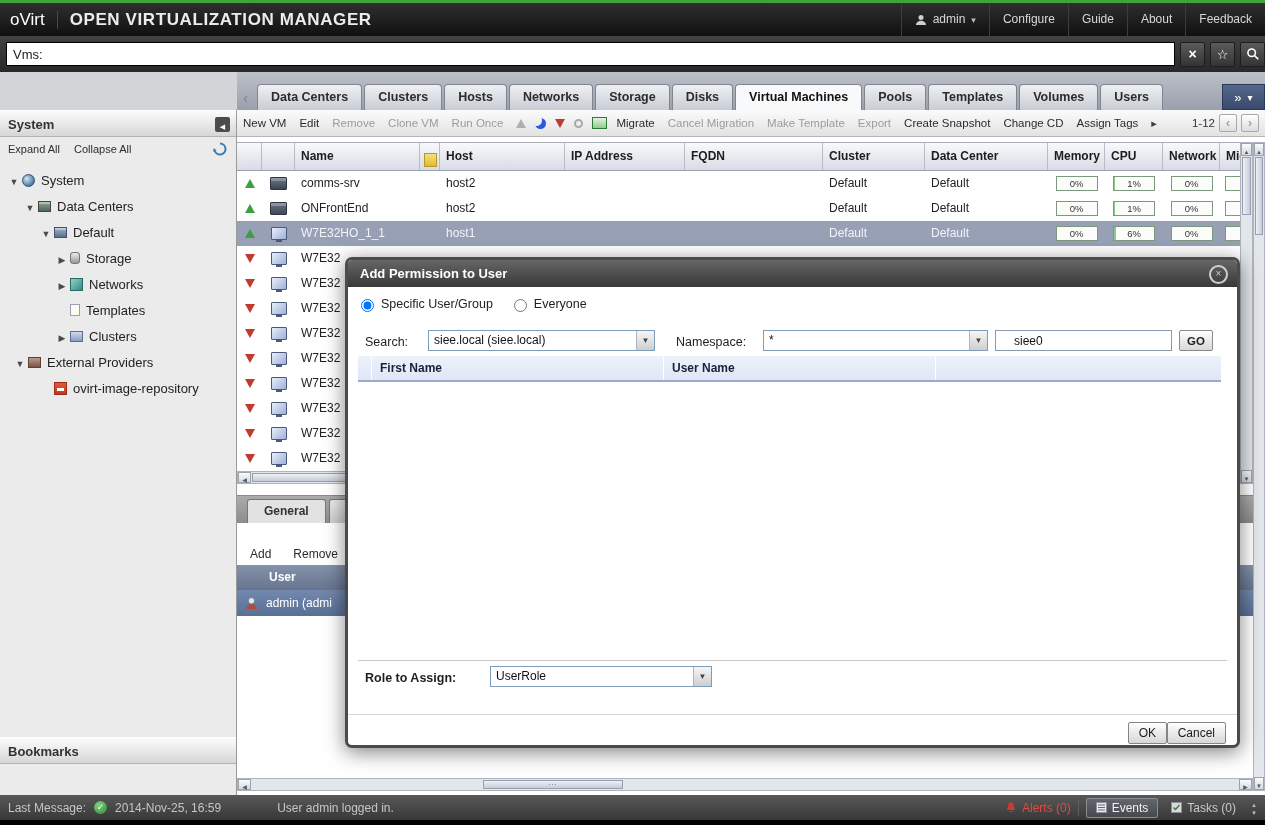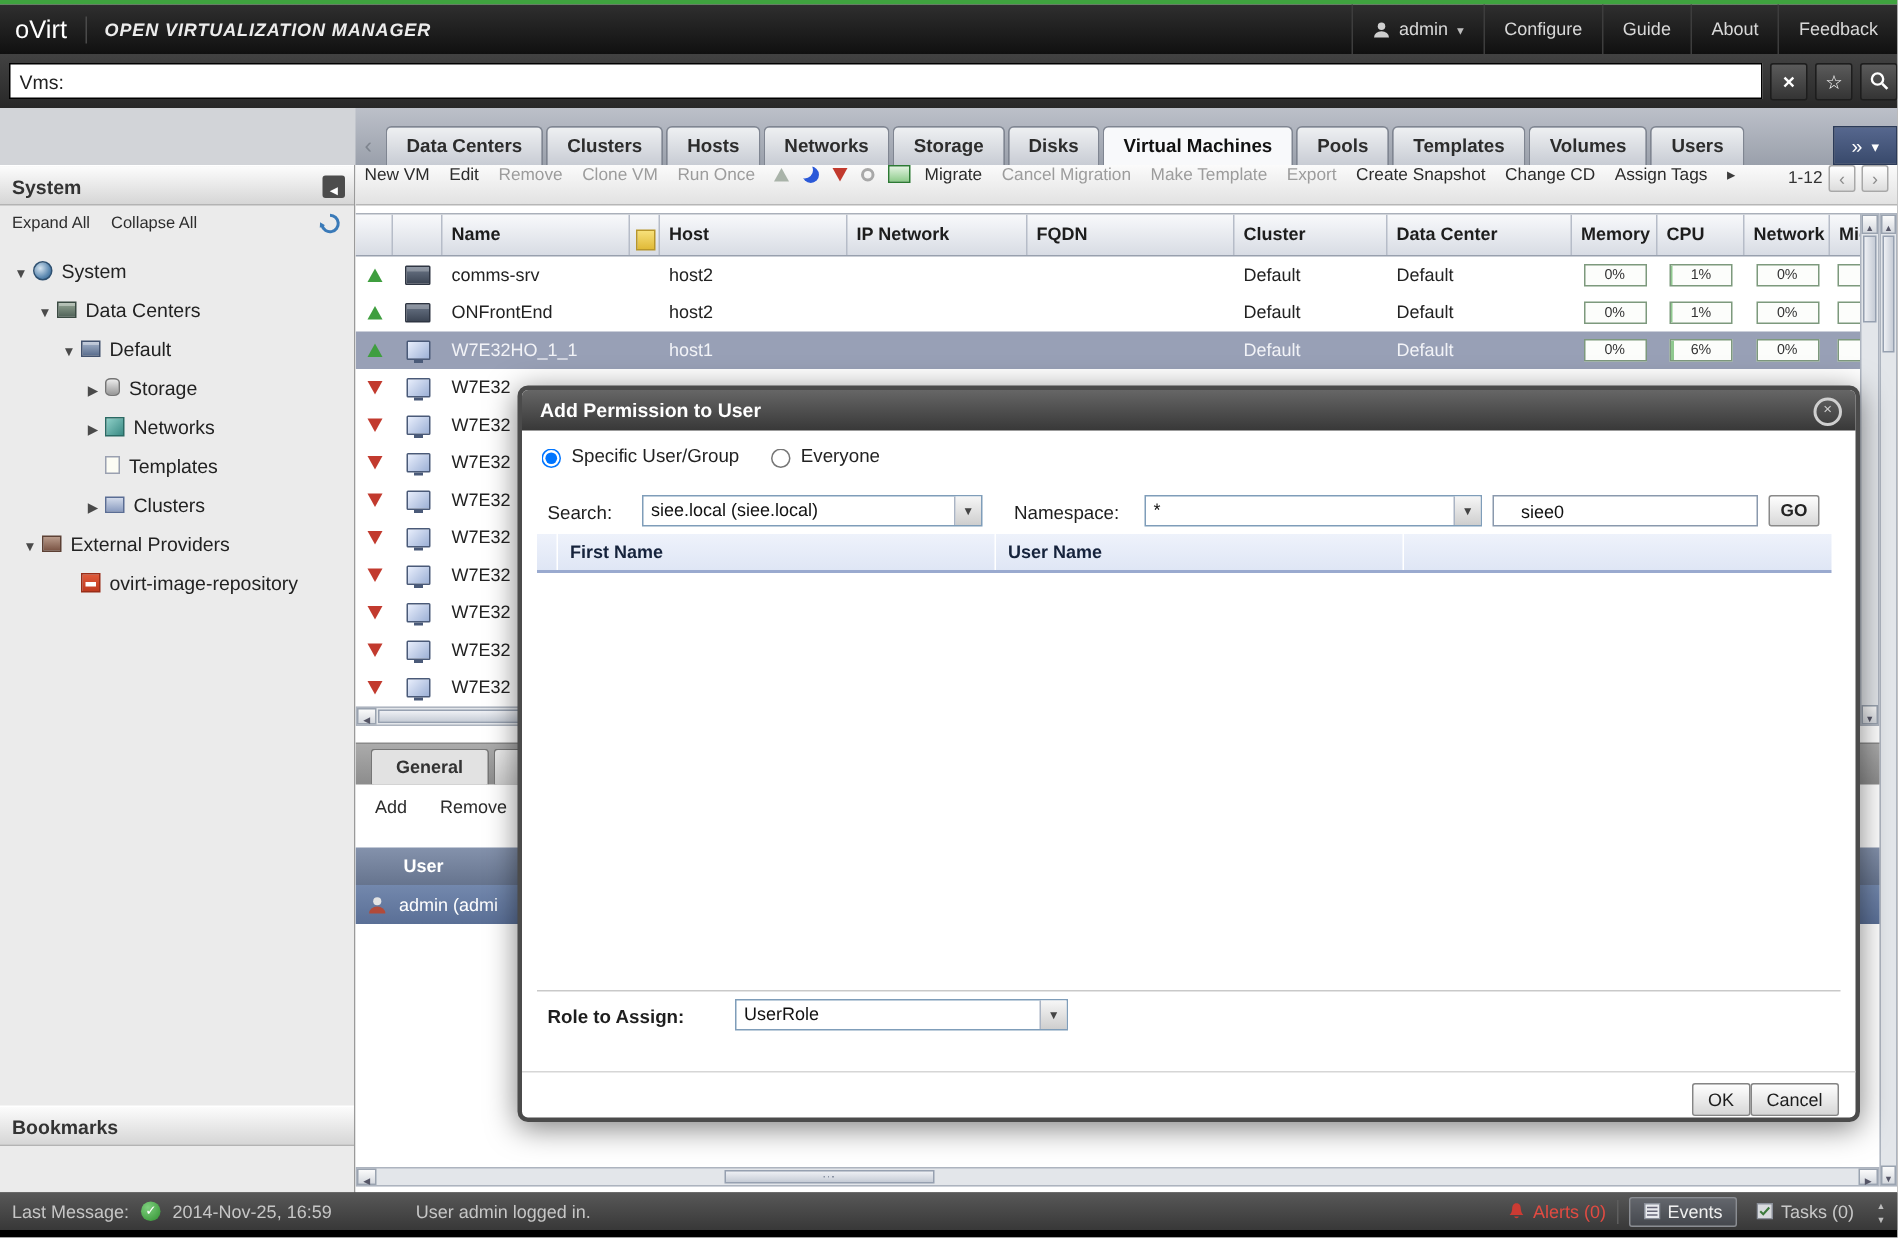--- a/index.html
+++ b/index.html
@@ -6,21 +6,21 @@
   .app{position:relative;width:1265px;height:825px;overflow:hidden;background:#fff;
        font-family:"Liberation Sans","DejaVu Sans",sans-serif;font-size:12px;color:#222;}
   .i{display:inline-block;vertical-align:middle;}
 
   
   .topline{position:absolute;left:0;top:0;width:100%;height:3px;background:#3fa33f;}
   .hdr{position:absolute;left:0;top:3px;width:100%;height:33px;background:linear-gradient(#2f2f2f,#101010);
        display:flex;align-items:center;}
   .logo{color:#fff;font-size:17px;margin-left:10px;}
   .hdr-sep{width:1px;height:18px;background:#4a4a4a;margin:0 12px;}
-  .product{color:#ececec;font-size:12px;font-weight:bold;letter-spacing:.6px;font-style:italic;}
+  .product{color:#ececec;font-size:17px;font-weight:bold;letter-spacing:.6px;}
   .hdr-right{margin-left:auto;display:flex;align-items:stretch;height:100%;}
   .hdr-item{padding:0 13px;border-left:1px solid #3d3d3d;color:#d8d8d8;font-size:12px;line-height:33px;cursor:default;display:flex;align-items:center;gap:6px;}
   .caret-icon::before{content:"▾";font-size:9px;color:#bdbdbd;}
 
   
   .searchrow{position:absolute;left:0;top:36px;width:100%;height:36px;background:linear-gradient(#424242,#282828);
              display:flex;align-items:center;padding-left:6px;box-sizing:border-box;}
   .search-input{width:1172px;height:24px;border:1px solid #000;background:#fff;font-size:13px;padding:0 6px;box-sizing:border-box;
                 font-family:"Liberation Sans",sans-serif;color:#222;}
   .sq-btn{width:25px;height:25px;margin-left:5px;background:linear-gradient(#5b5b5b,#343434);border:1px solid #1d1d1d;
@@ -65,21 +65,21 @@
   .templates-icon{width:10px;height:12px;background:#fcfcf4;border:1px solid #9aa0b0;}
   .clusters-icon{height:11px;background:linear-gradient(#d2daea,#8a9cc0);border:1px solid #5a6d94;}
   .providers-icon{height:11px;background:linear-gradient(#b89a8a,#7a5444);border:1px solid #5c4034;}
   .image-repo-icon{background:linear-gradient(#e05a3a,#bf3a20);border:1px solid #992d18;}
   .image-repo-icon::after{content:"";position:absolute;left:2px;right:2px;top:5px;height:3px;background:#fff;}
   .side-bottom{position:absolute;left:0;right:0;}
 
   
   .content{position:absolute;left:237px;top:110px;right:0;bottom:30px;background:#fff;overflow:hidden;}
   .vm-toolbar{position:absolute;left:0;top:0;right:0;height:27px;background:linear-gradient(#fbfbfb,#e2e2e2);
-              border-bottom:1px solid #b6b6b6;display:flex;align-items:flex-start;padding:0 6px;box-sizing:border-box;font-size:11.5px;}
+              border-bottom:1px solid #b6b6b6;display:flex;align-items:center;padding:0 6px;box-sizing:border-box;font-size:11.5px;}
   .tb-items{display:flex;align-items:center;}
   .tb-item{margin-right:13px;color:#2b2b2b;white-space:nowrap;}
   .tb-item.disabled{color:#9c9c9c;}
   .tb-item.tb-ic{margin-right:9px;}
   .run-icon{width:0;height:0;border-left:5px solid transparent;border-right:5px solid transparent;border-bottom:9px solid #a9b3a9;}
   .suspend-icon{width:11px;height:11px;border-radius:50%;box-shadow:inset -4px -3px 0 0 #2b59d8;}
   .shutdown-icon{width:0;height:0;border-left:5px solid transparent;border-right:5px solid transparent;border-top:9px solid #c23a2e;}
   .reboot-icon{width:9px;height:9px;border:2px solid #a8a8a8;border-radius:50%;box-sizing:border-box;}
   .console-icon{width:13px;height:10px;border:1px solid #2c7a33;background:linear-gradient(#e2f3e0,#8fcc8c);}
   .more-icon::before{content:"▸";color:#3c3c3c;font-size:11px;}
@@ -134,21 +134,21 @@
   .grid-hscroll .sb-thumb{left:14px;width:768px;}
   .bottom-hscroll{left:0;top:668px;width:1016px;height:13px;}
   .bottom-hscroll .sb-thumb{left:245px;width:140px;}
 
   
   .detail-tabs{position:absolute;left:0;top:385px;width:1016px;height:28px;background:linear-gradient(#ababab,#8c8c8c);
                border-top:1px solid #8a8a8a;display:flex;align-items:flex-end;padding-left:10px;box-sizing:border-box;}
   .dtab{height:23px;line-height:23px;padding:0 16px;margin-right:3px;border:1px solid #767676;border-bottom:none;
         border-radius:3px 3px 0 0;background:linear-gradient(#ececec,#cdcdcd);font-weight:bold;font-size:12px;color:#333;white-space:nowrap;}
   .dtab.active{background:#e2e2e2;}
-  .detail-toolbar{position:absolute;left:0;top:407px;height:42px;display:flex;align-items:center;gap:22px;padding-left:13px;font-size:12px;color:#2b2b2b;}
+  .detail-toolbar{position:absolute;left:0;top:423px;height:42px;display:flex;align-items:center;gap:22px;padding-left:13px;font-size:12px;color:#2b2b2b;}
   .perm-head{position:absolute;left:0;top:455px;width:1016px;height:25px;line-height:25px;box-sizing:border-box;
              background:linear-gradient(#8492ac,#66748e);color:#fff;font-weight:bold;font-size:12px;padding-left:32px;}
   .perm-row{position:absolute;left:0;top:480px;width:1016px;height:26px;box-sizing:border-box;
             background:linear-gradient(#7388ad,#5a6f96);color:#fff;display:flex;align-items:center;gap:8px;padding-left:8px;font-size:12px;}
 
   
   .dialog{position:absolute;left:345px;top:257px;width:889px;height:485px;background:#fff;border:3px solid #4b4b4b;
           border-radius:7px;box-shadow:0 4px 20px rgba(0,0,0,.5);z-index:50;}
   .dlg-title{height:27px;line-height:27px;background:linear-gradient(#666,#383838);border-radius:4px 4px 0 0;
              color:#fff;font-weight:bold;font-size:13px;padding-left:12px;}
@@ -360,21 +360,21 @@
           </span>
       </div>
     </div>
 
     <div class="grid-head" id="grid-head">
         <div class="gh-cell" style="width: 25px;"></div>
         <div class="gh-cell" style="width: 33px;"></div>
         <div class="gh-cell" style="width: 125px;">Name</div>
         <div class="gh-cell" style="width: 20px; padding-left: 4px;"><span class="i note-icon"></span></div>
         <div class="gh-cell" style="width: 125px;">Host</div>
-        <div class="gh-cell" style="width: 120px;">IP Network</div>
+        <div class="gh-cell" style="width: 120px;">IP Address</div>
         <div class="gh-cell" style="width: 138px;">FQDN</div>
         <div class="gh-cell" style="width: 102px;">Cluster</div>
         <div class="gh-cell" style="width: 123px;">Data Center</div>
         <div class="gh-cell" style="width: 57px;">Memory</div>
         <div class="gh-cell" style="width: 58px;">CPU</div>
         <div class="gh-cell" style="width: 57px;">Network</div>
         <div class="gh-cell" style="width: 33px;">Migrat</div>
       </div>
     <div class="grid-rows" id="grid-rows">
         <div class="grid-row">

